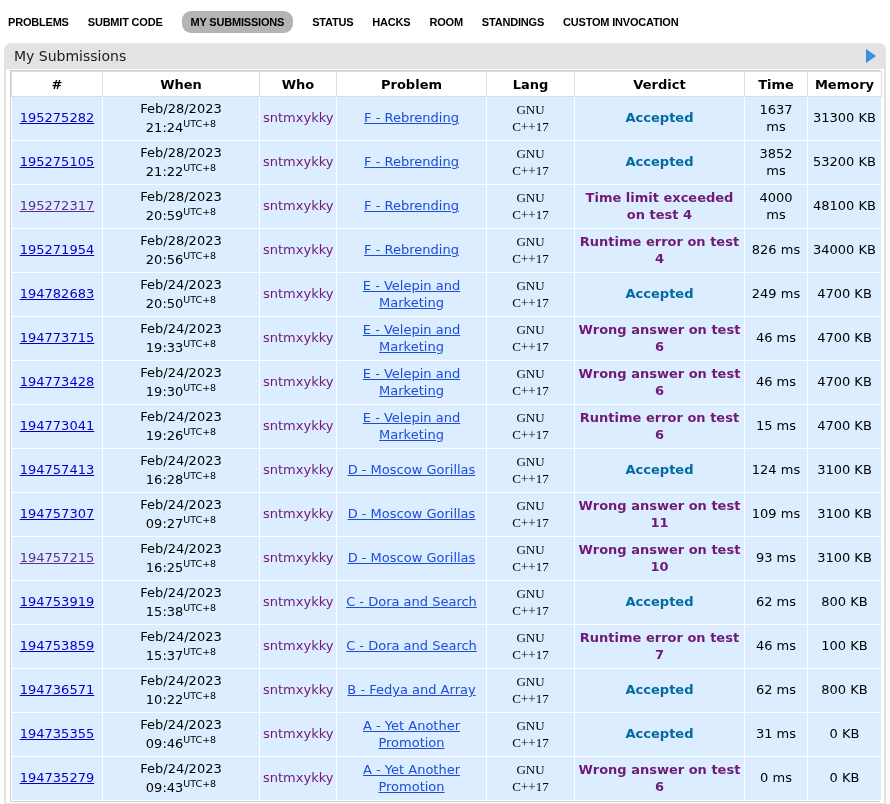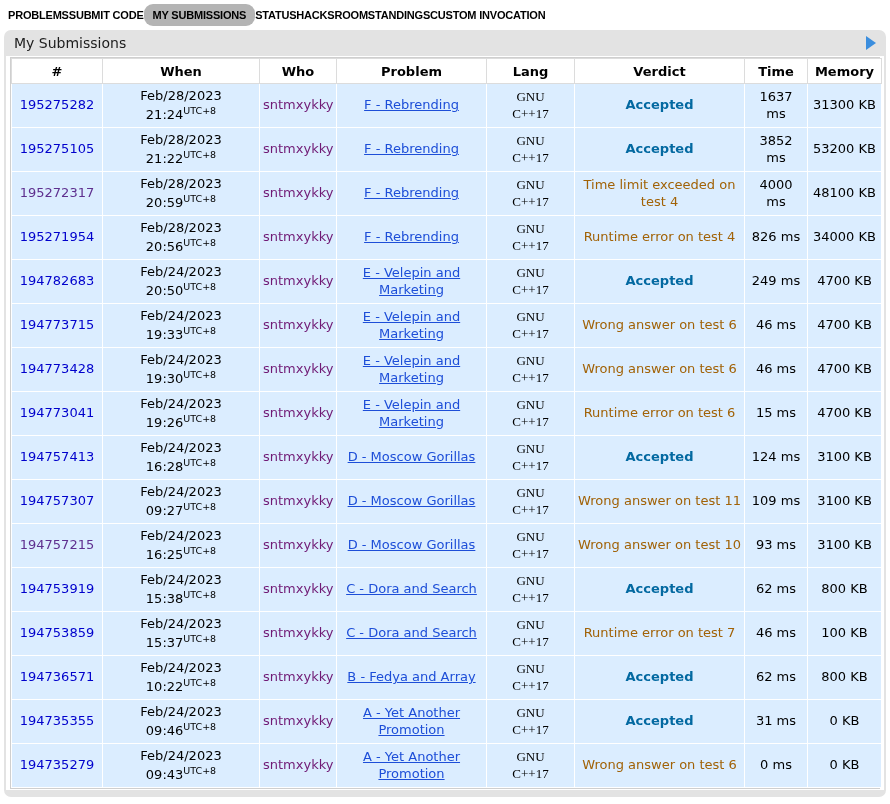--- a/index.html
+++ b/index.html
@@ -1,22 +1,22 @@
 <!DOCTYPE html>
 <html><head>
 <meta charset="utf-8">
 <style>
   * { box-sizing: border-box; margin: 0; padding: 0; }
   html, body { background: #ffffff; width: 890px; }
   body { font-family: "DejaVu Sans", sans-serif; font-size: 13px; color: #000; }
 
   
   .contest-nav {
-    display: flex; align-items: center; 
-    padding: 7px 8px 6px 8px; height: 29px;
+    display: flex; align-items: center; gap: 19px;
+    padding: 7px 8px 6px 8px; height: 42px;
   }
   .nav-item {
     font-family: "Liberation Sans", sans-serif;
     font-size: 11px; font-weight: bold; letter-spacing: -0.2px;
     color: #000; text-decoration: none; white-space: nowrap; cursor: pointer;
   }
   .nav-item.active {
     background: #b4b4b4; border-radius: 9px; padding: 5px 9px;
   }
 
@@ -45,29 +45,29 @@
     background: #ffffff; border: 1px solid #dcdcdc;
     font-size: 13px; font-weight: bold; text-align: center;
     height: 25px; padding: 2px;
   }
   td {
     background: #dbedff; border: 1px solid #ffffff;
     text-align: center; vertical-align: middle;
     height: 44px; padding: 2px 3px; line-height: 1.25;
   }
 
-  a.id-link { color: #0000cc; cursor: pointer; }
+  a.id-link { color: #0000cc; text-decoration: underline; cursor: pointer; }
   a.id-link.visited { color: #5e2f8f; }
   a.problem-link { color: #1d4ed8; text-decoration: underline; cursor: pointer; }
   .who-cell { color: #701a75; }
   .when-date { display: block; }
   .when-time sup { font-size: 9.5px; vertical-align: super; }
   .lang-wrap { width: 52px; margin: 0 auto; font-family: Liberation Serif, serif; }
   .verdict-accepted { color: #0369a1; font-weight: bold; }
-  .verdict-rejected { color: #a16207; }
+  .verdict-rejected { color: #701a75; font-weight: bold; }
 </style>
 </head>
 <body>
 
 <div class="contest-nav">
     <a class="nav-item">PROBLEMS</a>
     <a class="nav-item">SUBMIT CODE</a>
     <a class="nav-item active">MY SUBMISSIONS</a>
     <a class="nav-item">STATUS</a>
     <a class="nav-item">HACKS</a>

